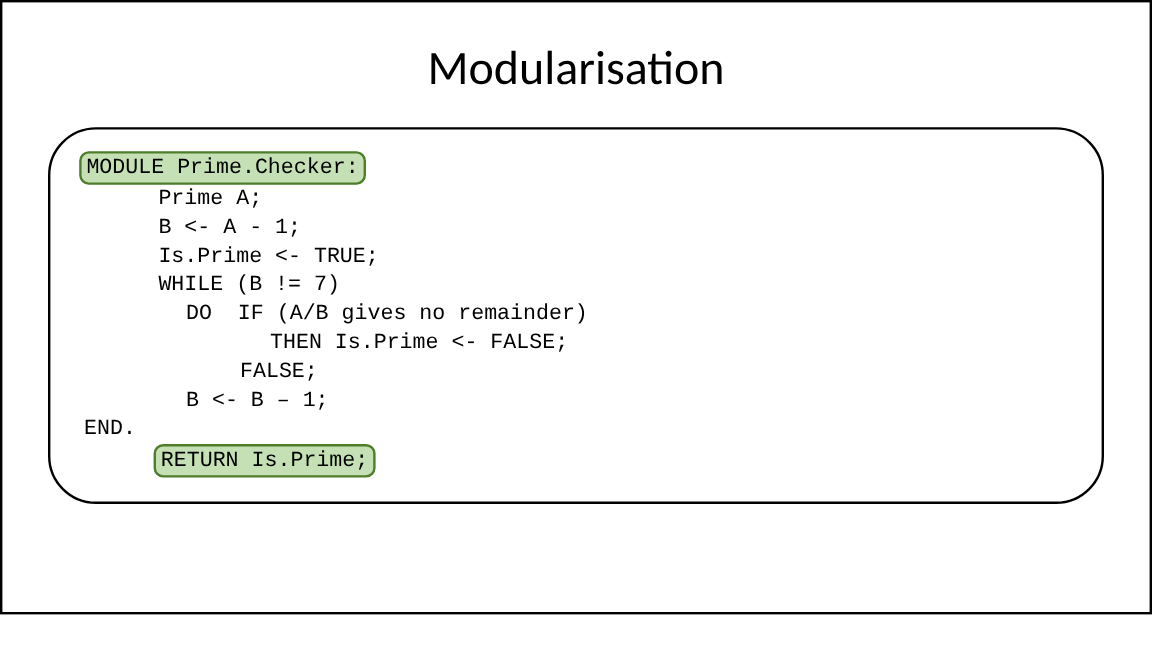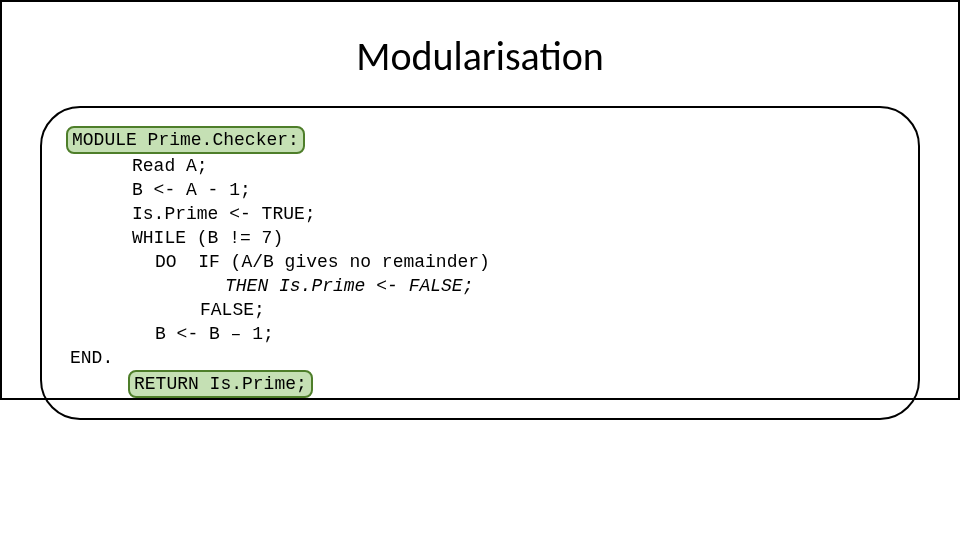--- a/index.html
+++ b/index.html
@@ -6,21 +6,21 @@
   body {
     margin: 0;
     padding: 0;
     width: 960px;
     height: 540px;
     background: #fff;
     font-family: Calibri, Arial, sans-serif;
   }
   .slide {
     width: 960px;
-    height: 400px;
+    height: 512px;
     border: 2px solid #000;
     padding: 20px 30px;
     position: relative;
   }
   .title {
     font-size: 40px;
     font-weight: 400;
     text-align: center;
     margin: 10px 0 25px 0;
     letter-spacing: 0px;
@@ -44,31 +44,31 @@
     background: #c5e0b4;
     border: 2px solid #4e7e2a;
     border-radius: 8px;
     padding: 0 4px;
     margin-left: -4px;
   }
   .indent0 { padding-left: 0; }
   .indent1 { padding-left: 62px; }
   .indent2 { padding-left: 85px; }
   .indent3 { padding-left: 130px; }
-  .indent4 { padding-left: 155px; font-style: italic; }
+  .indent4 { padding-left: 155px; }
 </style>
 </head>
 <body>
 
 <div class="slide">
   <div class="title">Modularisation</div>
 
   <div class="code-container">
     <div class="code-line indent0"><span class="hl">MODULE Prime.Checker:</span></div>
-    <div class="code-line indent1">Read A;</div>
+    <div class="code-line indent1">Prime A;</div>
     <div class="code-line indent1">B &lt;- A - 1;</div>
     <div class="code-line indent1">Is.Prime &lt;- TRUE;</div>
     <div class="code-line indent1">WHILE (B != 7)</div>
     <div class="code-line indent2">DO  IF (A/B gives no remainder)</div>
     <div class="code-line indent4">THEN Is.Prime &lt;- FALSE;</div>
     <div class="code-line indent3">FALSE;</div>
     <div class="code-line indent2">B &lt;- B – 1;</div>
     <div class="code-line indent0">END.</div>
     <div class="code-line indent1"><span class="hl">RETURN Is.Prime;</span></div>
   </div>

